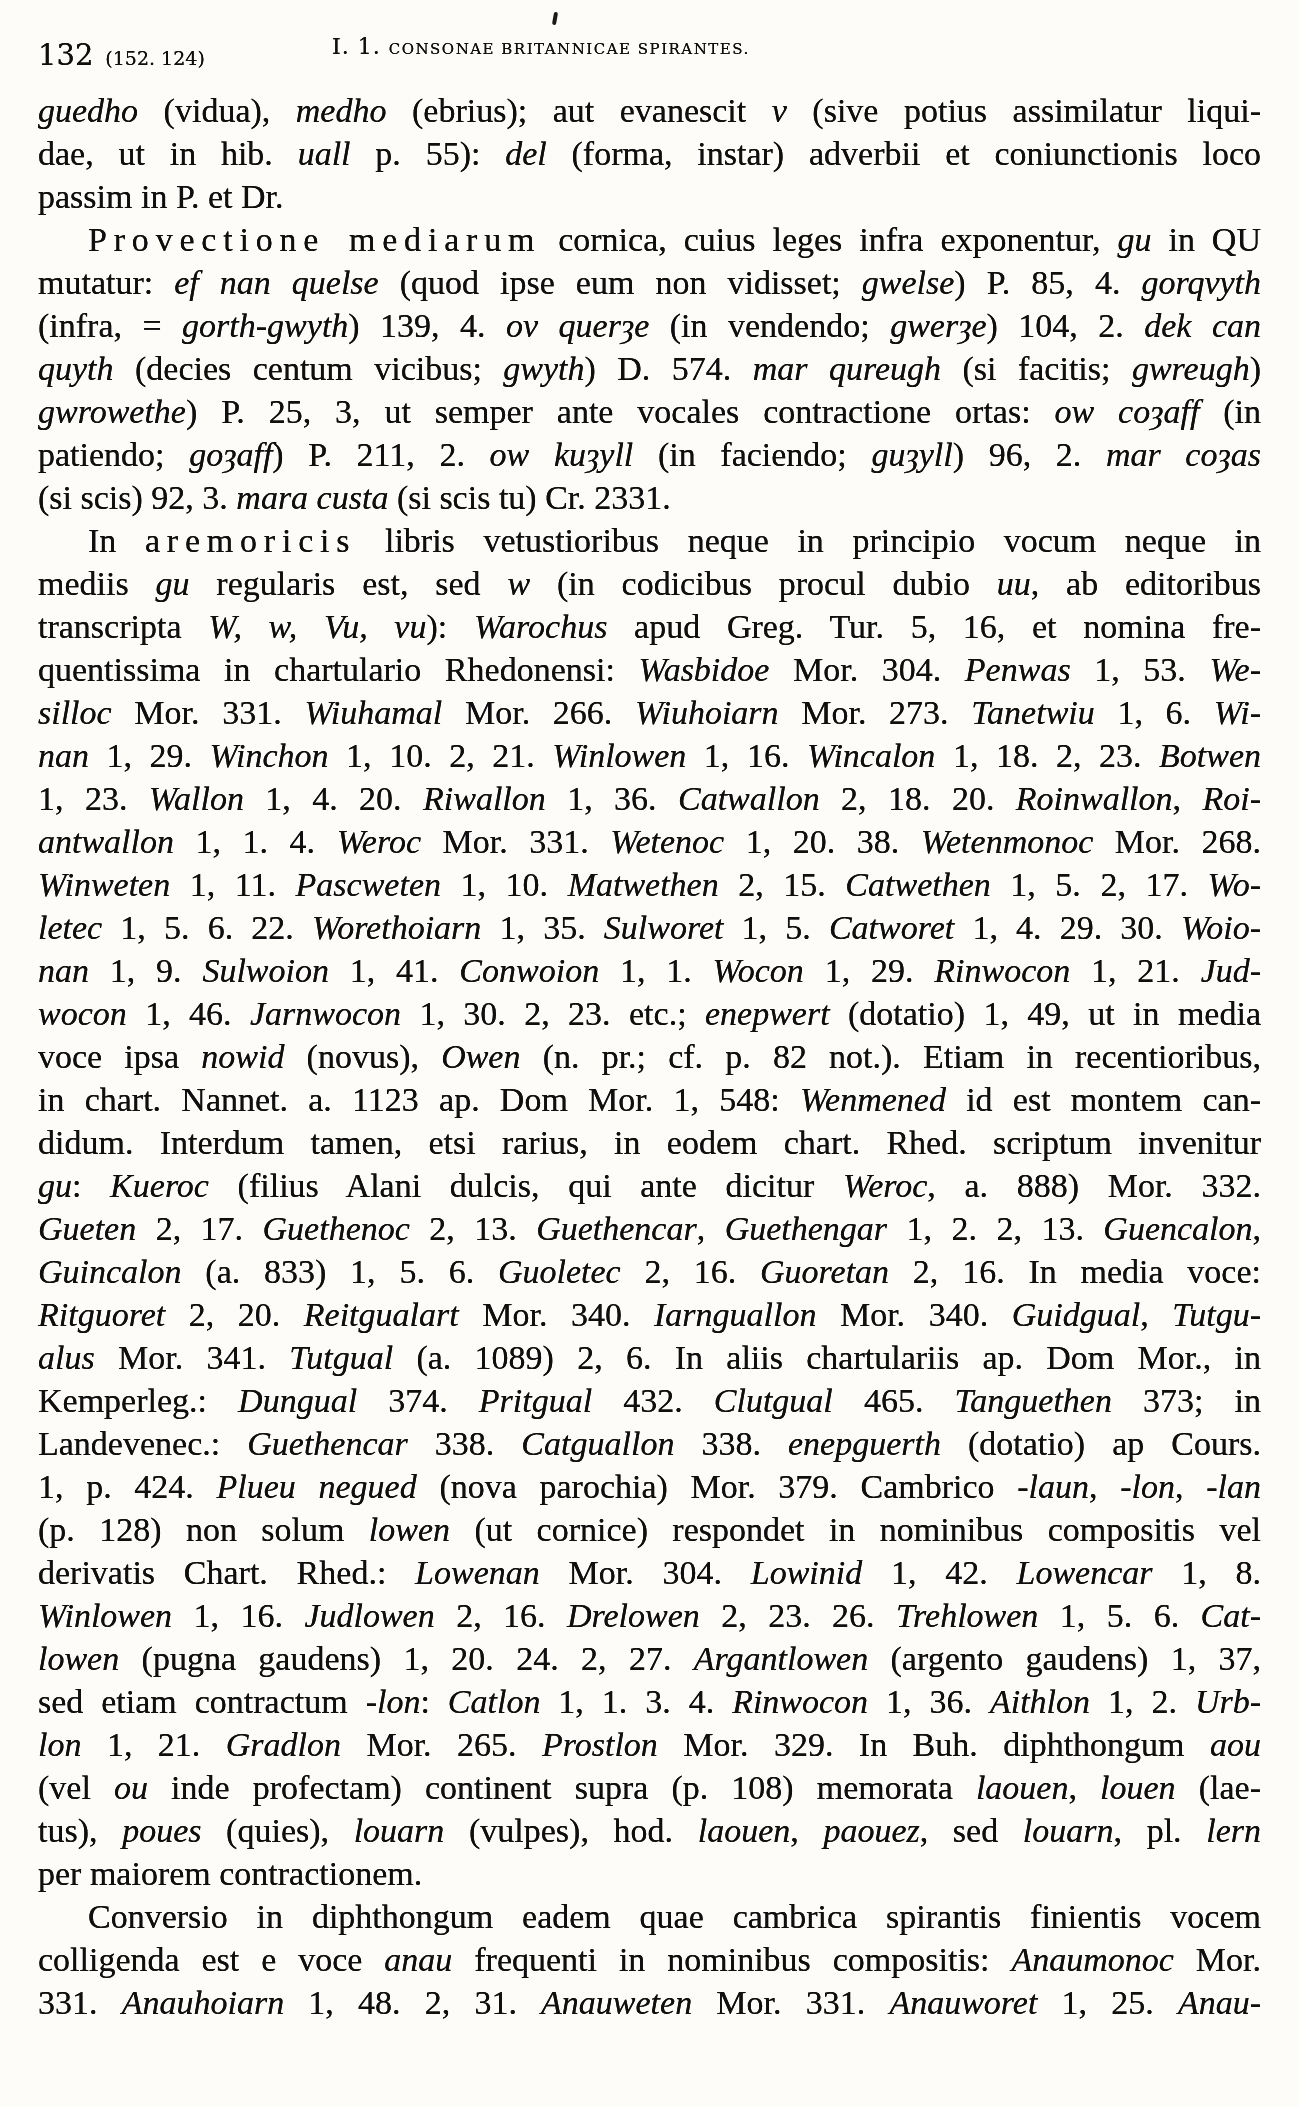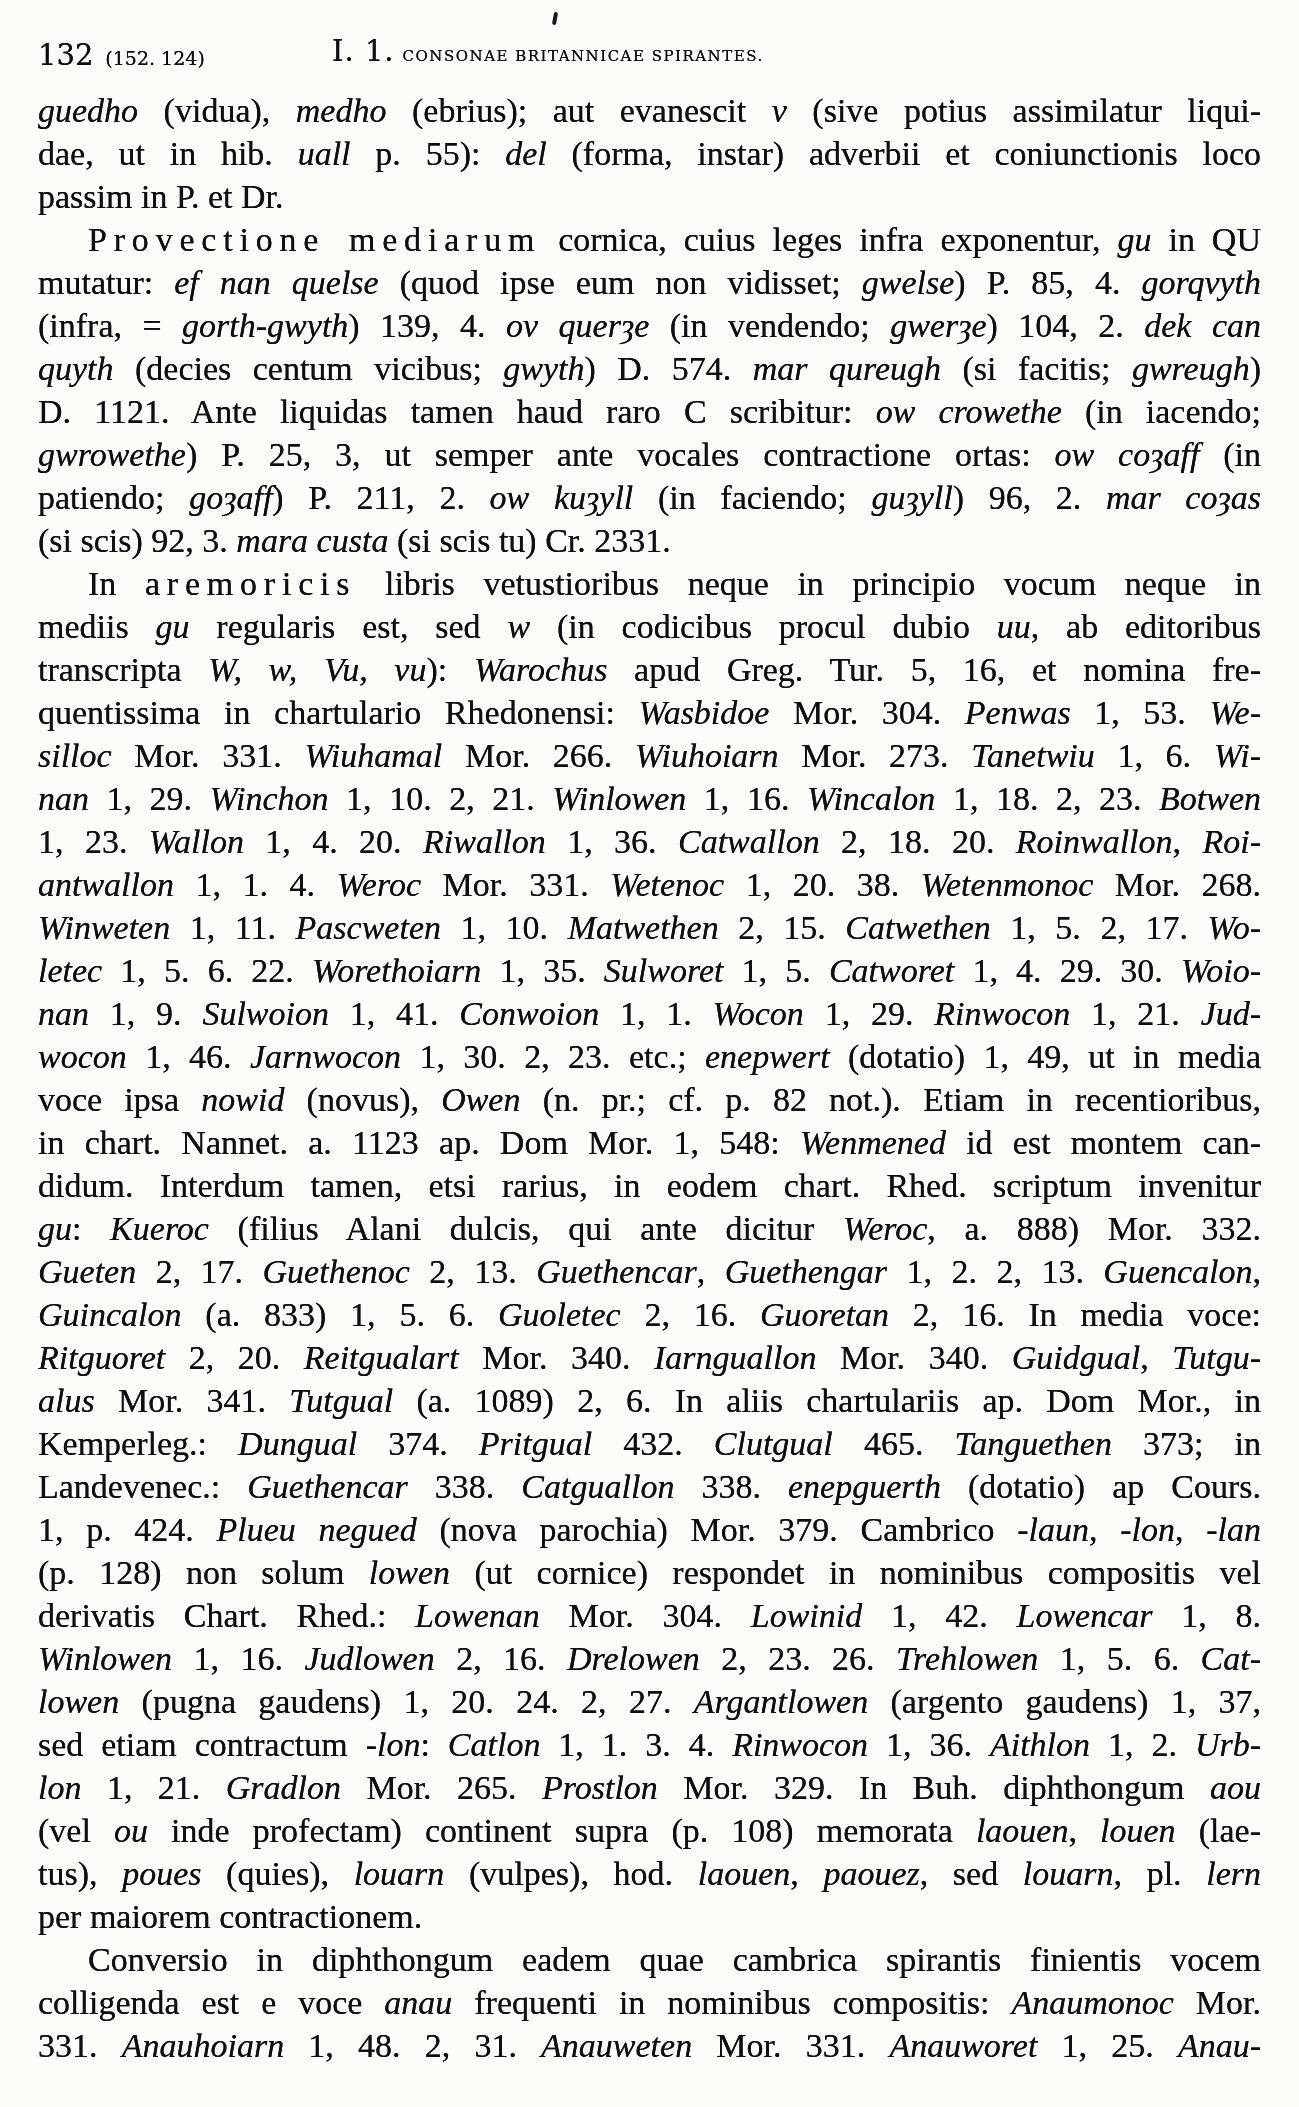--- a/index.html
+++ b/index.html
@@ -11,21 +11,21 @@
     color:#0f0f0f;
     font-family:"DejaVu Serif","Liberation Serif",serif;
     overflow:hidden;
     text-shadow:0 0 0.5px currentColor; 
   }
   .header { position:absolute; top:30px; left:38px; right:38px; height:52px; }
   .pagenum-wrap { position:absolute; left:0; top:8px; white-space:nowrap; }
   .pagenum { font-size:29px; }
   .pagenum-alt { font-size:19px; margin-left:12px; }
   .running-title { position:absolute; left:294px; top:4px; white-space:nowrap; }
-  .chapter { font-size:29px; letter-spacing:1px; }
+  .chapter { font-size:22px; letter-spacing:1px; }
   .running-title-text { font-size:15px; letter-spacing:1.5px; margin-left:8px; }
   .speck {
     position:absolute; left:553px; top:12px; width:4px; height:13px;
     background:#1a1a1a; border-radius:2px; transform:rotate(10deg);
   }
   .textblock {
     position:absolute; top:89px; left:38px; width:1223px;
     font-size:34px; line-height:43px;font-family:Liberation Serif, serif;
   }
   .line { text-align:justify; text-align-last:justify; }
@@ -50,21 +50,20 @@
   </div>
 
   <div class="textblock" id="text-block">
       <div class="line"><span class="it">guedho</span><span> (vidua), </span><span class="it">medho</span><span> (ebrius); aut evanescit </span><span class="it">v</span><span> (sive potius assimilatur liqui-</span></div>
       <div class="line"><span>dae, ut in hib. </span><span class="it">uall</span><span> p. 55): </span><span class="it">del</span><span> (forma, instar) adverbii et coniunctionis loco</span></div>
       <div class="line left-last"><span>passim in P. et Dr.</span></div>
       <div class="line indent"><span class="sp">Provectione mediarum</span><span> cornica, cuius leges infra exponentur, </span><span class="it">gu</span><span> in QU</span></div>
       <div class="line"><span>mutatur: </span><span class="it">ef nan quelse</span><span> (quod ipse eum non vidisset; </span><span class="it">gwelse</span><span>) P. 85, 4. </span><span class="it">gorqvyth</span></div>
       <div class="line"><span>(infra, = </span><span class="it">gorth-gwyth</span><span>) 139, 4. </span><span class="it">ov querȝe</span><span> (in vendendo; </span><span class="it">gwerȝe</span><span>) 104, 2. </span><span class="it">dek can</span></div>
       <div class="line"><span class="it">quyth</span><span> (decies centum vicibus; </span><span class="it">gwyth</span><span>) D. 574. </span><span class="it">mar qureugh</span><span> (si facitis; </span><span class="it">gwreugh</span><span>)</span></div>
-      <div class="line"><span>D. 1121.  Ante liquidas tamen haud raro C scribitur: </span><span class="it">ow crowethe</span><span> (in iacendo;</span></div>
       <div class="line"><span class="it">gwrowethe</span><span>) P. 25, 3, ut semper ante vocales contractione ortas: </span><span class="it">ow coȝaff</span><span> (in</span></div>
       <div class="line"><span>patiendo; </span><span class="it">goȝaff</span><span>) P. 211, 2. </span><span class="it">ow kuȝyll</span><span> (in faciendo; </span><span class="it">guȝyll</span><span>) 96, 2. </span><span class="it">mar coȝas</span></div>
       <div class="line left-last"><span>(si scis) 92, 3. </span><span class="it">mara custa</span><span> (si scis tu) Cr. 2331.</span></div>
       <div class="line indent"><span>In </span><span class="sp">aremoricis</span><span> libris vetustioribus neque in principio vocum neque in</span></div>
       <div class="line"><span>mediis </span><span class="it">gu</span><span> regularis est, sed </span><span class="it">w</span><span> (in codicibus procul dubio </span><span class="it">uu</span><span>, ab editoribus</span></div>
       <div class="line"><span>transcripta </span><span class="it">W, w, Vu, vu</span><span>): </span><span class="it">Warochus</span><span> apud Greg. Tur. 5, 16, et nomina fre-</span></div>
       <div class="line"><span>quentissima in chartulario Rhedonensi: </span><span class="it">Wasbidoe</span><span> Mor. 304. </span><span class="it">Penwas</span><span> 1, 53. </span><span class="it">We-</span></div>
       <div class="line"><span class="it">silloc</span><span> Mor. 331. </span><span class="it">Wiuhamal</span><span> Mor. 266. </span><span class="it">Wiuhoiarn</span><span> Mor. 273. </span><span class="it">Tanetwiu</span><span> 1, 6. </span><span class="it">Wi-</span></div>
       <div class="line"><span class="it">nan</span><span> 1, 29. </span><span class="it">Winchon</span><span> 1, 10. 2, 21. </span><span class="it">Winlowen</span><span> 1, 16. </span><span class="it">Wincalon</span><span> 1, 18. 2, 23. </span><span class="it">Botwen</span></div>
       <div class="line"><span>1, 23. </span><span class="it">Wallon</span><span> 1, 4. 20. </span><span class="it">Riwallon</span><span> 1, 36. </span><span class="it">Catwallon</span><span> 2, 18. 20. </span><span class="it">Roinwallon</span><span>, </span><span class="it">Roi-</span></div>

